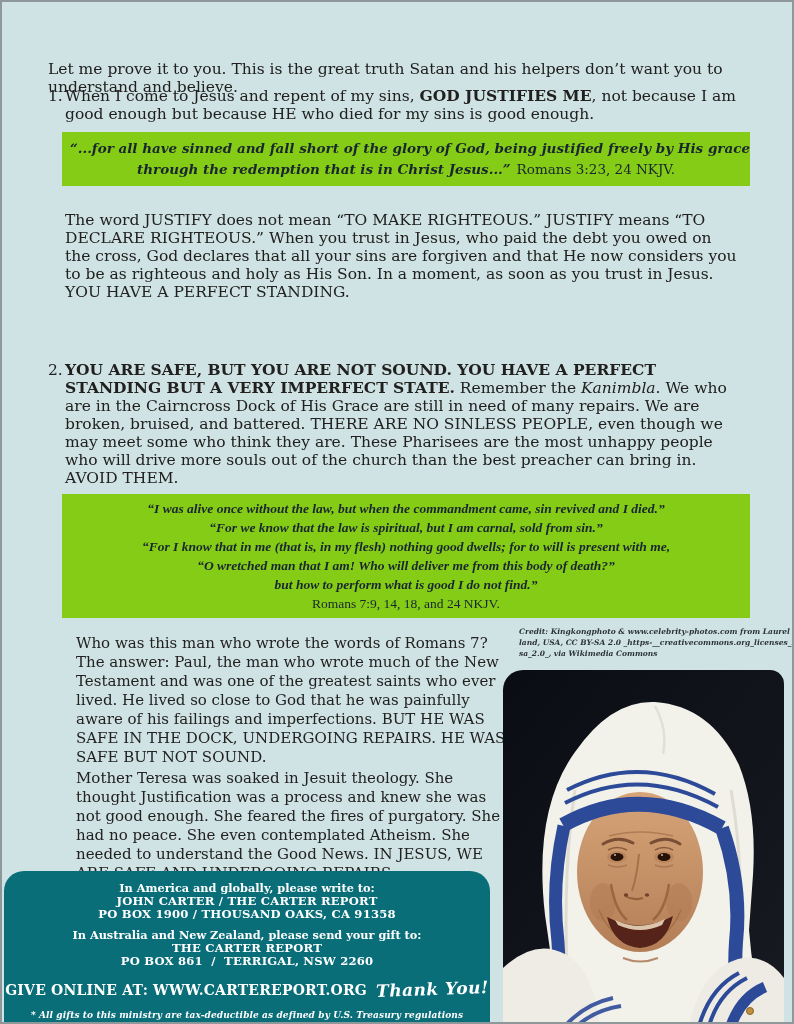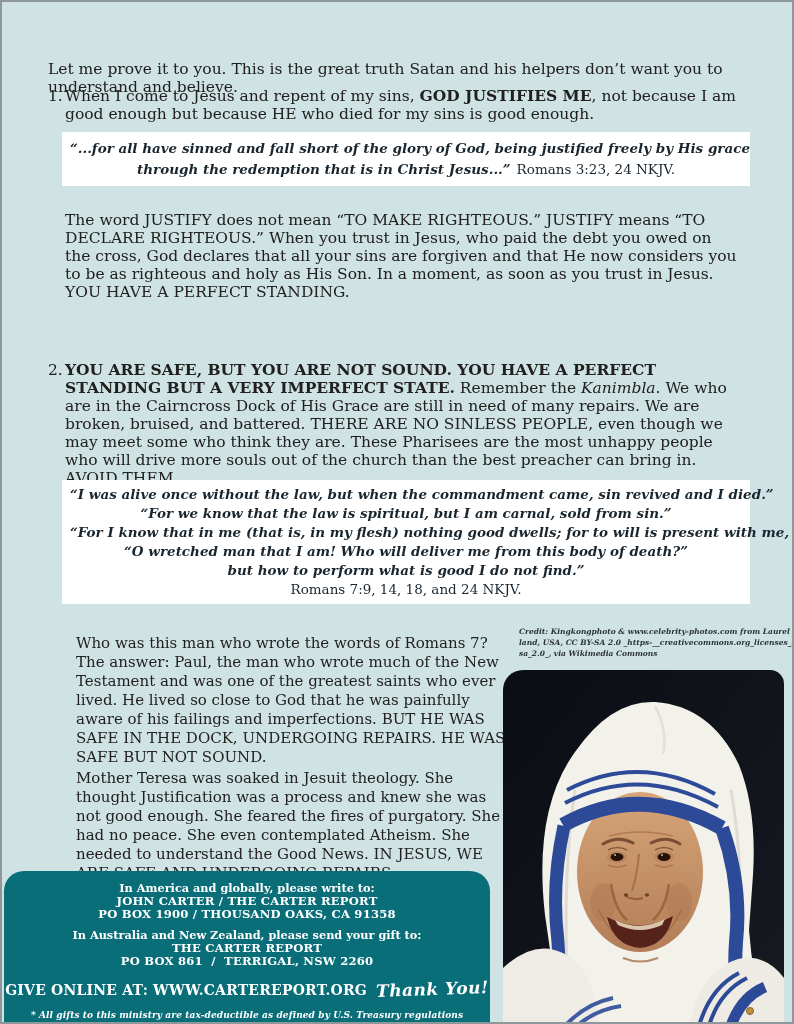--- a/index.html
+++ b/index.html
@@ -13,28 +13,28 @@
   .body-text{font-size:15.5px; line-height:18px; color:#21201e;}
   .intro{left:46px; top:42px; width:708px;}
   .item{display:flex;}
   .item .num{width:17px; flex:none;}
   .item .itext{width:680px;}
   .item1{left:46px; top:85px; width:708px;}
   .item2{left:46px; top:359px; width:708px;}
   .justify-para{left:63px; top:193px; width:676px;}
   
   .qbox{
-    left:60px; width:688px; background:#ffffff; color:#19262f;
+    left:60px; width:688px; background:#84cc16; color:#19262f;
     font-style:italic; font-weight:bold; font-size:13.5px;
     text-align:center; box-sizing:border-box; padding:6px 8px;
   }
   .qbox .qline{white-space:nowrap; line-height:21px;}
   .box1{top:130px;}
   .box2{top:288px;}
-  .box3{top:478px; padding:5px 8px;}
+  .box3{top:492px; padding:5px 8px;font-family:Liberation Serif, serif;}
   .box3 .qline{line-height:19px;}
   .qref{font-style:normal; font-weight:normal; margin-left:6px;}
   .box3 .qref{margin-left:0; display:block;}
   
   .col-para{left:74px; width:436px; font-size:15px; line-height:19px; color:#232120;}
   .colp1{top:617px;}
   .colp2{top:752px;}
   
   .credit{left:517px; top:624px; width:265px; font-size:7.5px; line-height:11px;
           font-style:italic; font-weight:bold; color:#2c3338;}

